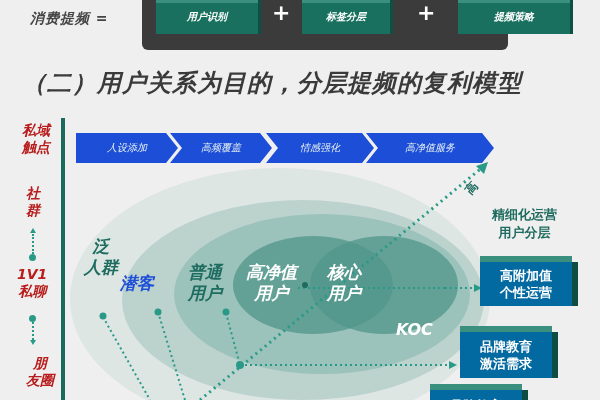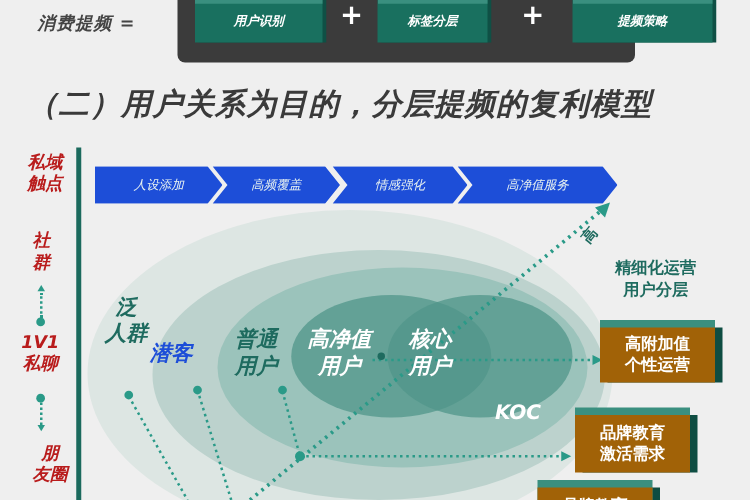--- a/index.html
+++ b/index.html
@@ -28,21 +28,21 @@
   .chevron { top: 133px; height: 30px; background: #1d4ed8; color: #e9f3f1; font-size: 10px; font-style: italic; display: flex; align-items: center; justify-content: center;
     clip-path: polygon(0 0, calc(100% - 12px) 0, 100% 50%, calc(100% - 12px) 100%, 0 100%, 12px 50%); }
   .chevron.first { clip-path: polygon(0 0, calc(100% - 12px) 0, 100% 50%, calc(100% - 12px) 100%, 0 100%); }
 
   
   .ell { border-radius: 50%; }
 
   .seg-label { font-weight: bold; font-style: italic; text-align: center; line-height: 21px; font-size: 17px; }
 
   
-  .box3d { background: #a16207; color: #fff; font-weight: bold; font-size: 13px; line-height: 17px; text-align: center; display: flex; align-items: center; justify-content: center; flex-direction: column;
+  .box3d { background: #0369a1; color: #fff; font-weight: bold; font-size: 13px; line-height: 17px; text-align: center; display: flex; align-items: center; justify-content: center; flex-direction: column;
     box-shadow: 0 -6px 0 #3a8f7f, 6px 0 0 #0e4d42; }
 </style>
 </head>
 <body>
 
 <div class="abs formula-label">消费提频 =</div>
 <div class="abs formula-panel">
   <div class="formula-box" style="left:14px; width:102px;">用户识别</div>
   <div class="formula-plus" style="left:130px;">+</div>
   <div class="formula-box" style="left:160px; width:88px;">标签分层</div>

